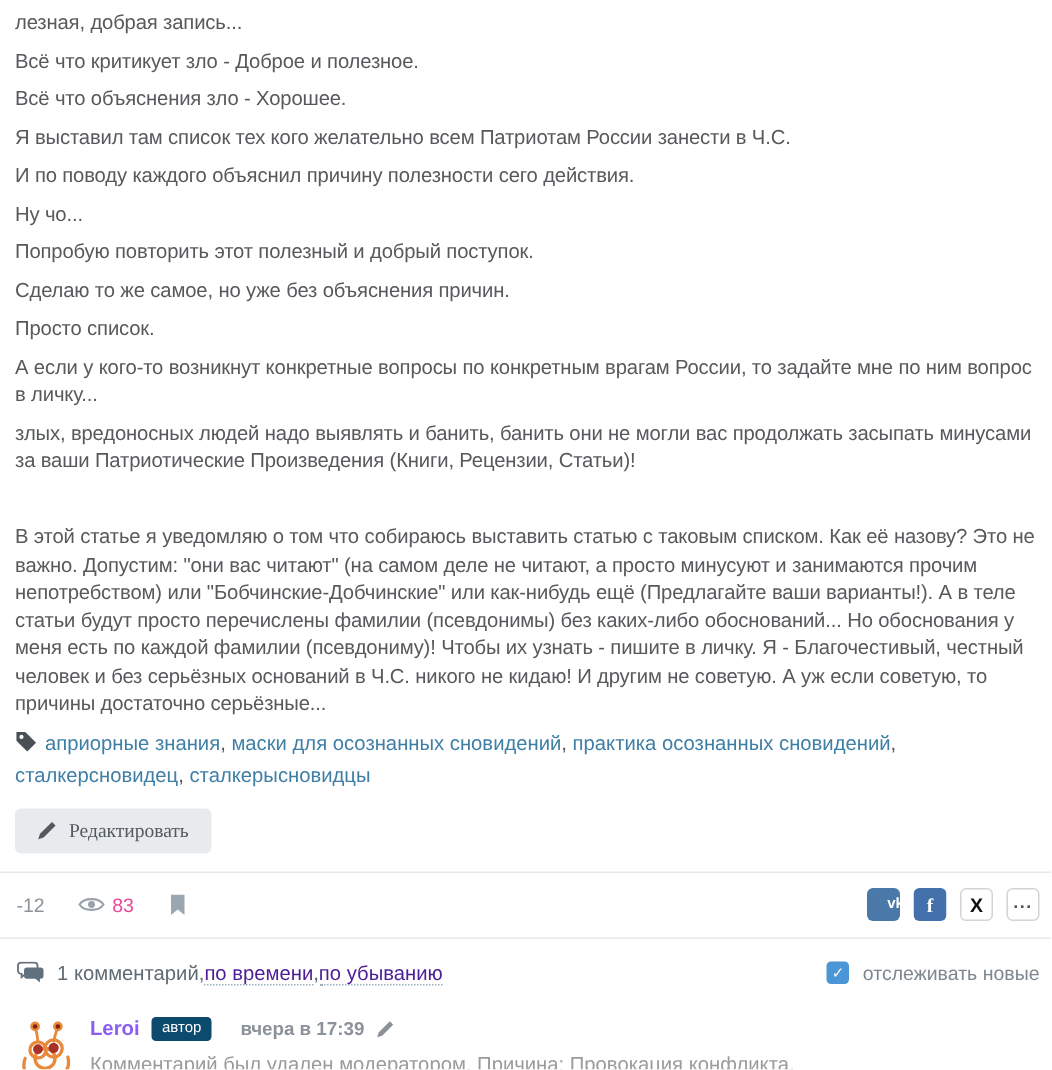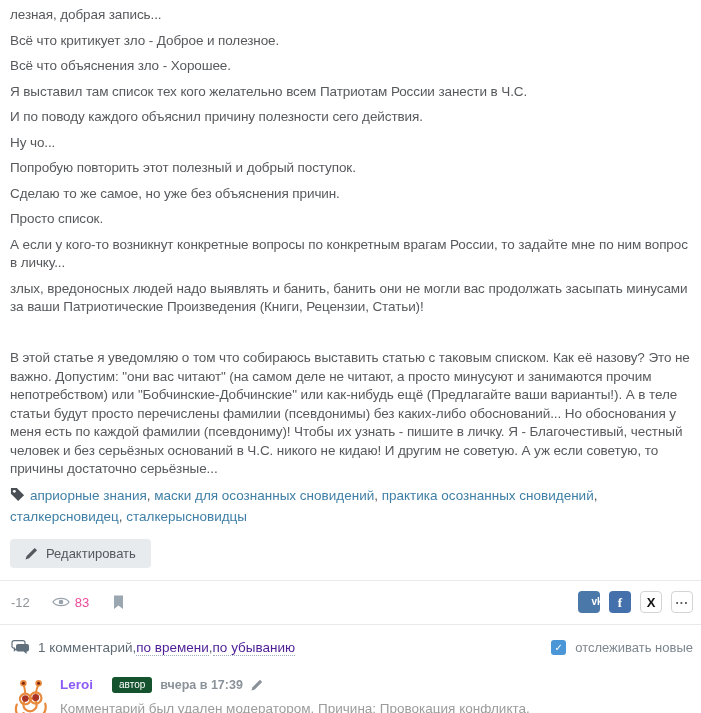--- a/index.html
+++ b/index.html
@@ -12,21 +12,21 @@
   .para { font-size:13.5px; line-height:18.5px; margin:0 0 7px 0; color:#57595c; letter-spacing:-0.1px; }
   .para:empty::before { content:"\00a0"; }
 
   .tags-row { margin-top:7px; font-size:13.5px; line-height:19px; }
   .tags-row .tag-ico { display:inline-block; vertical-align:-2px; margin-right:5px; }
   .tags-row a { color:#3f7fa6; text-decoration:none; }
 
   .edit-btn {
     display:inline-flex; align-items:center; gap:8px; margin-top:13px;
     background:#e8ebee; border:none; border-radius:4px; padding:7px 15px;
-    font-family:Liberation Sans, sans-serif; font-size:13px; color:#54595e; cursor:pointer;
+    font-family:Liberation Serif, serif; font-size:13px; color:#54595e; cursor:pointer;
   }
 
   .stats-row {
     margin-top:12px; height:45px; border-top:1px solid #e9e9e9; border-bottom:1px solid #e9e9e9;
     display:flex; align-items:center; padding:0 8px 0 11px; 
   }
   .stat { display:inline-flex; align-items:center; gap:5px; color:#ec4899; font-size:13px; }
   .rating-num { color:#8e9499; font-size:13px; }
   .views { margin-left:22px; }
   .bookmark { margin-left:24px; display:inline-flex; cursor:pointer; }
@@ -52,23 +52,23 @@
     width:15px; height:15px; background:#4a96d6; border-radius:3px; color:#fff;
     display:flex; align-items:center; justify-content:center; font-size:10px; cursor:pointer;
   }
   .follow-label { color:#7d878f; font-size:13px; }
 
   .comment { display:flex; padding:6px 10px 0 12px; gap:10px; }
   .avatar { width:38px; height:42px; flex:0 0 auto; }
   .comment-head { display:flex; align-items:center; gap:8px; }
   .comment-author { font-weight:bold; color:#8b5cf6; font-size:13.5px; }
   .author-badge {
-    background:#14532d; color:#fff; font-size:10px; padding:2px 7px 3px; border-radius:3px;margin-left:11px;
+    background:#0c4a6e; color:#fff; font-size:10px; padding:2px 7px 3px; border-radius:3px;
   }
-  .comment-time { color:#8b9299; font-size:12.5px; font-weight:bold; }
+  .comment-time { color:#8b9299; font-size:12.5px; font-weight:bold;margin-left:11px; }
   .comment-edit { display:inline-flex; cursor:pointer; }
   .comment-text { margin-top:7px; color:#9b9b9b; font-size:13.5px; line-height:18px; }
 </style>
 </head>
 <body>
 
 <div class="page">
   <div class="content">
 
     <div>

